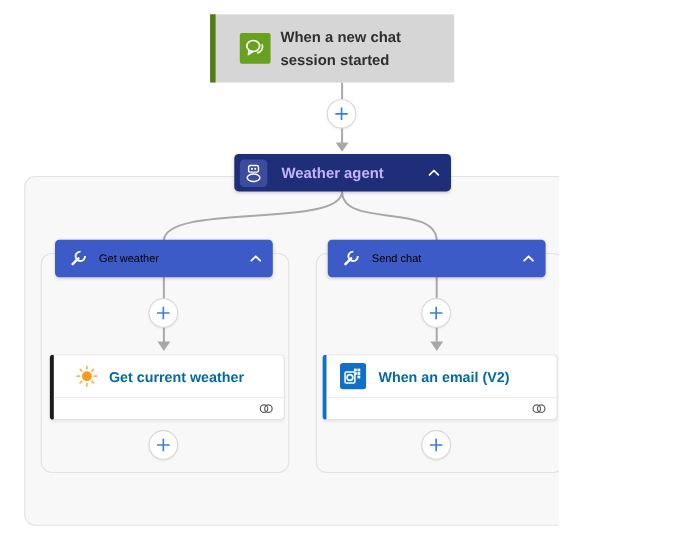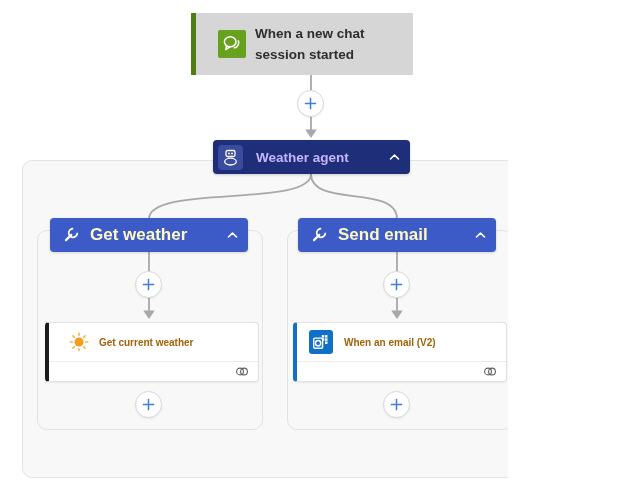--- a/index.html
+++ b/index.html
@@ -39,29 +39,29 @@
     display:flex; align-items:center; justify-content:center; flex:none; }
   .agent-label { margin-left:13px; color:#c4b5fd; font-size:13.5px; font-weight:700; flex:1; white-space:nowrap; }
   .chevron-btn { margin-right:10px; display:flex; cursor:pointer; }
 
   
   .tool-header { position:absolute; top:218px; width:198px; height:34px; background:#3c5bc6;
     border-radius:4px; display:flex; align-items:center; cursor:pointer;
     box-shadow:0 1px 3px rgba(0,0,0,0.15); }
   .h1 { left:50px; } .h2 { left:298px; }
   .tool-icon { margin-left:13px; display:flex; flex:none; }
-  .tool-label { margin-left:11px; color:#fef9c3; font-size:17px; font-weight:700; flex:1; white-space:nowrap; }
+  .tool-label { margin-left:11px; color:#000000; font-size:10px; font-weight:400; flex:1; white-space:nowrap; }
 
   
   .action-card { position:absolute; top:322px; width:214px; height:60px; background:#fff;
     border:1px solid #e1e1e1; border-radius:4px; cursor:pointer; box-shadow:0 1px 2px rgba(0,0,0,0.06); }
   .a1 { left:45px; border-left:4px solid #1b1b1b; }
   .a2 { left:293px; border-left:4px solid #1070c8; }
   .action-top { height:39px; display:flex; align-items:center; border-bottom:1px solid #ebebeb; }
-  .action-label { font-size:10px; font-weight:600; color:#a16207; white-space:nowrap; }
+  .action-label { font-size:13px; font-weight:600; color:#0369a1; white-space:nowrap; }
   .sun-wrap { margin-left:20px; margin-right:10px; display:flex; flex:none; }
   .outlook-wrap { margin-left:12px; margin-right:11px; display:flex; flex:none; }
   .action-bottom { height:19px; display:flex; align-items:center; justify-content:flex-end; padding-right:9px; }
 
   
   .scroll-thumb { position:absolute; left:605px; top:190px; width:5px; height:82px;
     background:#c7c7c7; border-radius:3px; cursor:pointer; }
 </style>
 </head>
 <body>
@@ -138,21 +138,21 @@
     </span>
   </div>
 
   <div class="tool-header h2">
     <span class="tool-icon">
       <svg width="16" height="16" viewBox="0 0 16 16" fill="none" stroke="#fff">
         <path d="M10.2 1.7 a4.3 4.3 0 1 0 4.1 4.1" stroke-width="1.7"></path>
         <path d="M3 13.1 L8.3 7.8" stroke-width="2.2" stroke-linecap="round"></path>
       </svg>
     </span>
-    <span class="tool-label">Send email</span>
+    <span class="tool-label">Send chat</span>
     <span class="chevron-btn">
       <svg width="11" height="8" viewBox="0 0 11 8">
         <path d="M1.5 6 L5.5 2 L9.5 6" stroke="#fff" stroke-width="1.6" fill="none" stroke-linecap="round" stroke-linejoin="round"></path>
       </svg>
     </span>
   </div>
 
   <div class="plus-btn" style="left:135px; top:271px;">
     <svg width="15" height="15" viewBox="0 0 15 15">
       <path d="M7.5 1.8 V13.2 M1.8 7.5 H13.2" stroke="#3e7de0" stroke-width="1.5"></path>

